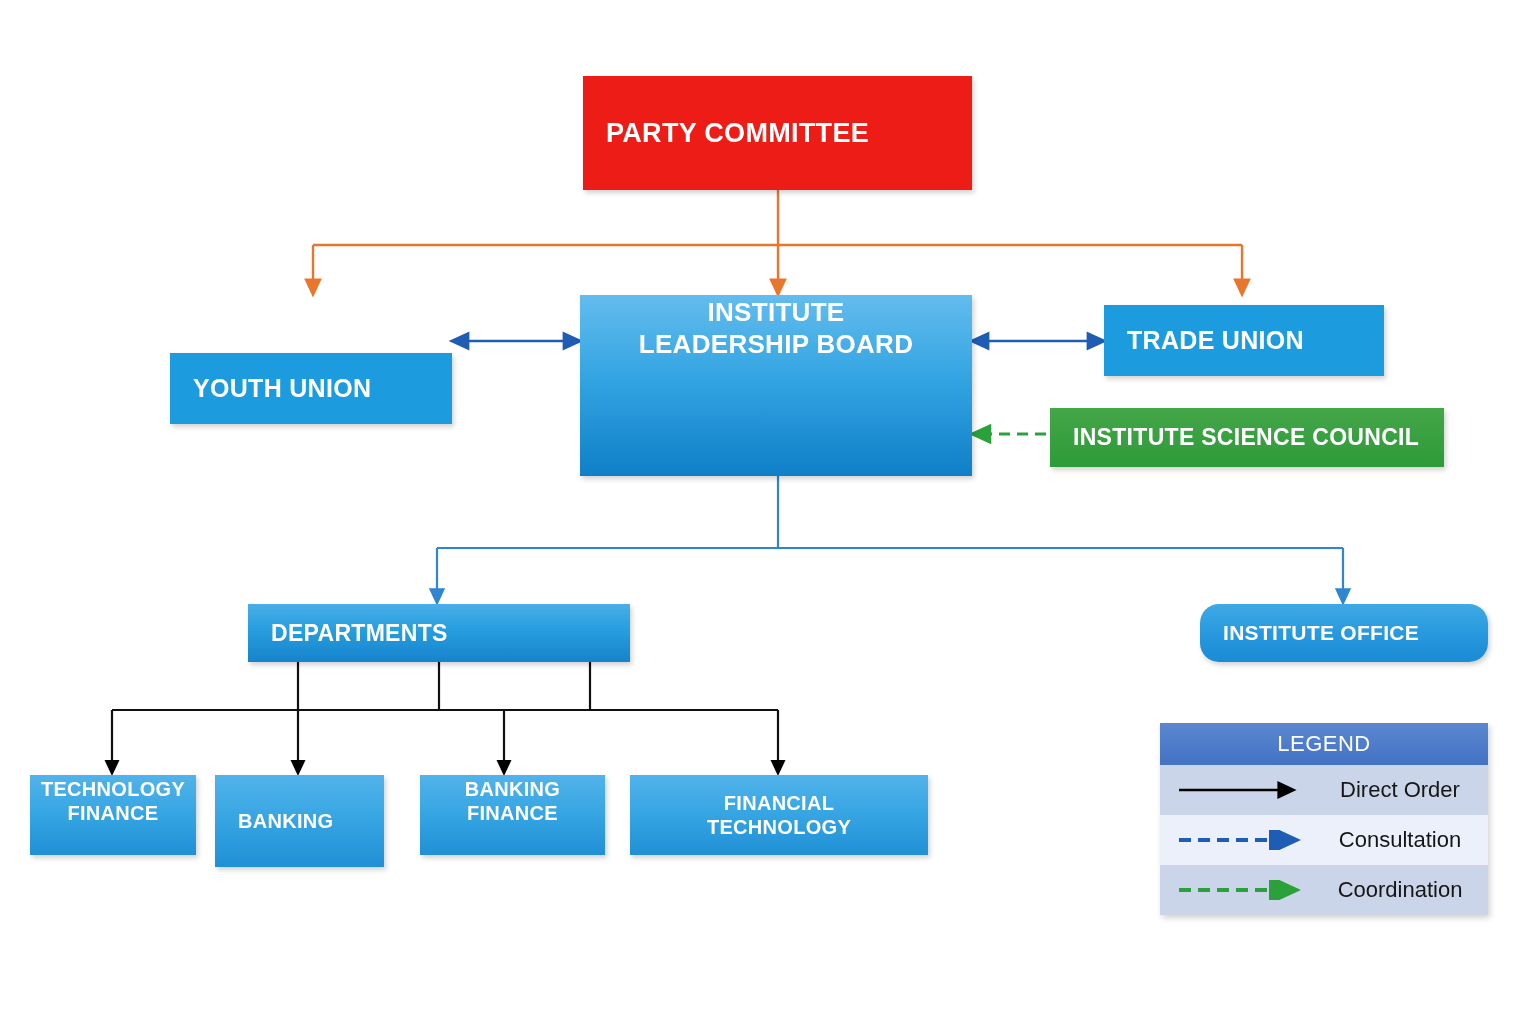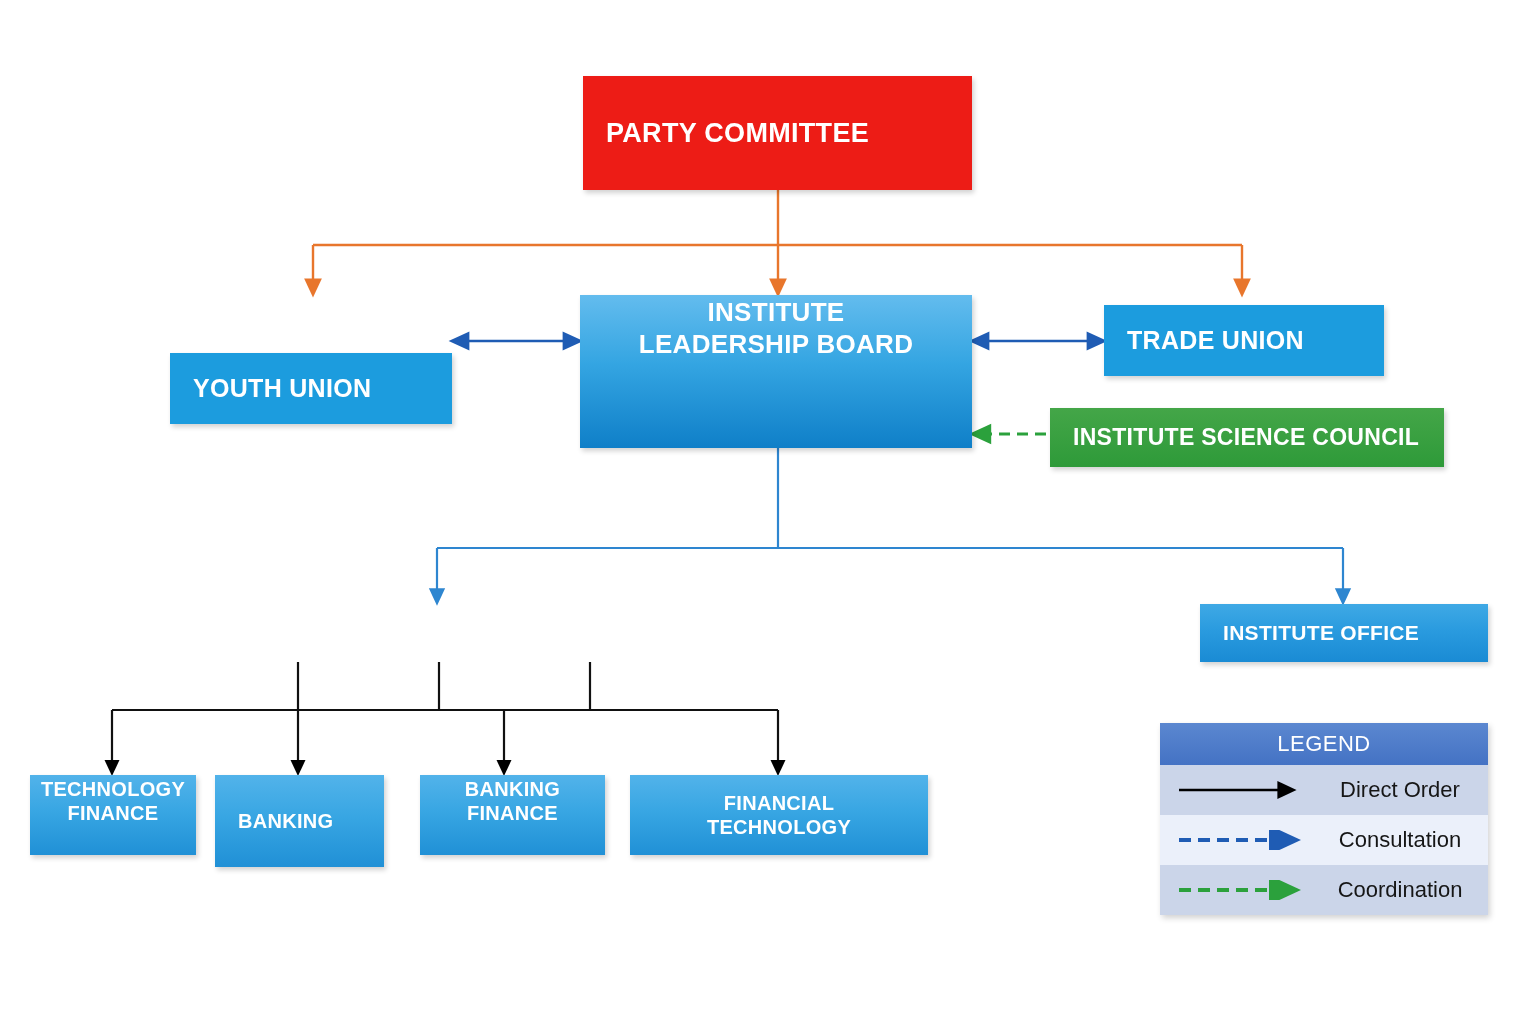--- a/index.html
+++ b/index.html
@@ -62,20 +62,21 @@
     font-size: 26px;
   }
   .node-green {
     background: #3AA03E;
     background: linear-gradient(to bottom, #44A648 0%, #2E9A39 100%);
     font-size: 23px;
   }
   .node-office {
     background: linear-gradient(to bottom, #3FA9E5 0%, #2A9BDF 45%, #1A8BD4 100%);
     font-size: 21px;
+    border-radius: 19px;
   }
 
   
   #legend {
     position: absolute;
     box-shadow: 2px 3px 6px rgba(0,0,0,0.18);
   }
   .legend-header {
     background: linear-gradient(to bottom, #5B87D0 0%, #4472C4 100%);
     color: #ffffff;
@@ -176,33 +177,36 @@
   </svg>
 
   <div class="node node-party" style="left:583px; top:76px; width:389px; height:114px;">
     <span>PARTY COMMITTEE</span>
   </div>
 
   <div class="node node-flat-blue" style="left:170px; top:305px; width:282px; height:71px;margin-top:48px;">
     <span>YOUTH UNION</span>
   </div>
 
-  <div class="node node-board" style="left:580px; top:295px; width:392px; height:153px; flex-direction:column;">
+  <div class="node node-board" style="left:580px; top:295px; width:392px; height:181px; flex-direction:column;">
     <span>INSTITUTE</span>
     <span>LEADERSHIP BOARD</span>
   </div>
 
   <div class="node node-flat-blue" style="left:1104px; top:305px; width:280px; height:71px;">
     <span>TRADE UNION</span>
   </div>
 
   <div class="node node-green" style="left:1050px; top:408px; width:394px; height:59px;">
     <span>INSTITUTE SCIENCE COUNCIL</span>
   </div>
 
+  <div class="node node-grad-blue" style="left:248px; top:604px; width:382px; height:58px; font-size:23px;">
+    <span>DEPARTMENTS</span>
+  </div>
 
   <div class="node node-office" style="left:1200px; top:604px; width:288px; height:58px;">
     <span>INSTITUTE OFFICE</span>
   </div>
 
   <div class="node node-grad-blue-small" style="left:30px; top:775px; width:166px; height:80px; flex-direction:column;">
     <span>TECHNOLOGY</span>
     <span>FINANCE</span>
   </div>
 

